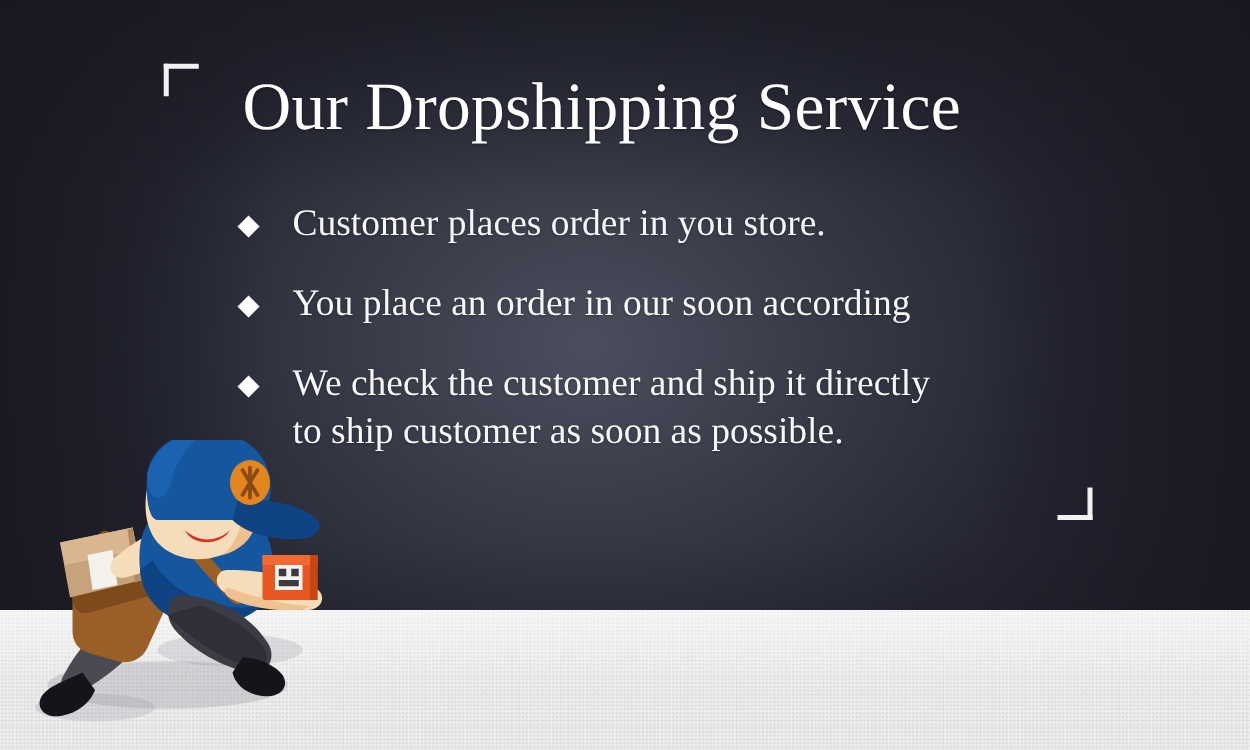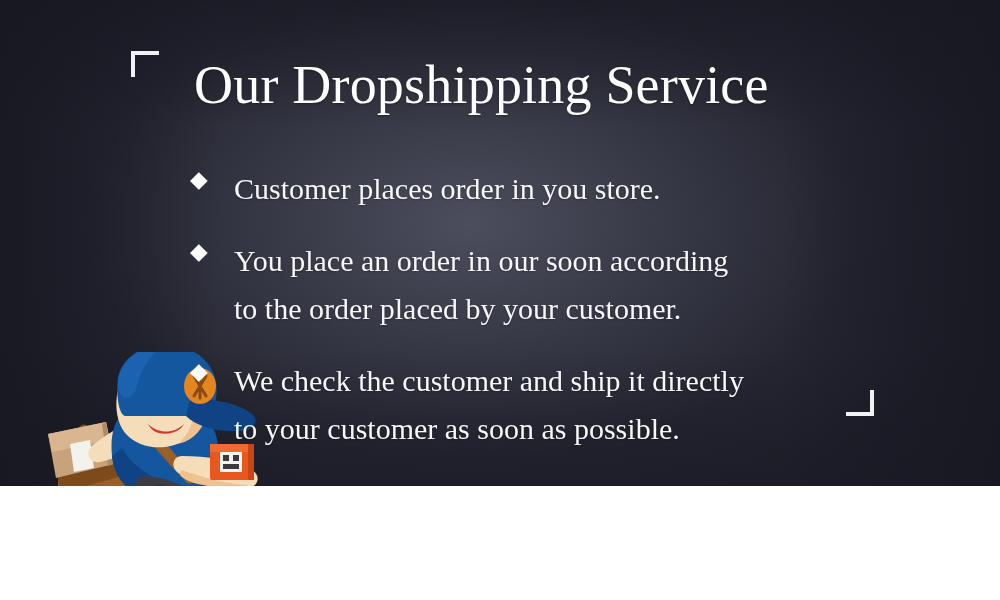--- a/index.html
+++ b/index.html
@@ -3,21 +3,21 @@
 <meta charset="utf-8">
 <style>
   html, body {
     margin: 0;
     padding: 0;
     background: #ffffff;
   }
   #slide {
     position: relative;
     width: 1000px;
-    height: 486px;
+    height: 600px;
     overflow: hidden;
     font-family: "Liberation Serif", "DejaVu Serif", serif;
     background: #be185d;
   }
 
   
   .bg-base {
     position: absolute;
     inset: 0;
     background: #20212c;
@@ -117,21 +117,21 @@
     text-align: left;
     padding-left: 2px;
   }
   .bullet-text {
     flex: 1 1 auto;
     font-size: 30px;
     line-height: 38px;
     color: #f7f7f9;
     text-shadow: 0 1px 2px rgba(0,0,0,0.30);
   }
-  .bullet-text .ln { display: block; white-space: nowrap; margin-top: 10px; }
+  .bullet-text .ln { display: block; white-space: nowrap; }
 
   
   .courier {
     position: absolute;
     left: 14px;
     top: 352px;
     width: 250px;
     height: 248px;
   }
   .courier svg { display: block; }
@@ -245,27 +245,26 @@
       <div class="bullet-mark">◆</div>
       <div class="bullet-text">
         <span class="ln">Customer places order in you store.</span>
       </div>
     </div>
 
     <div class="bullet-row">
       <div class="bullet-mark">◆</div>
       <div class="bullet-text">
         <span class="ln">You place an order in our soon according</span>
-        <span class="ln">to the order placed by your customer.</span>
       </div>
     </div>
 
     <div class="bullet-row">
       <div class="bullet-mark">◆</div>
       <div class="bullet-text">
         <span class="ln">We check the customer and ship it directly</span>
-        <span class="ln">to your customer as soon as possible.</span>
+        <span class="ln">to ship customer as soon as possible.</span>
       </div>
     </div>
 
   </div>
 
 </div>
 
 </body></html>

